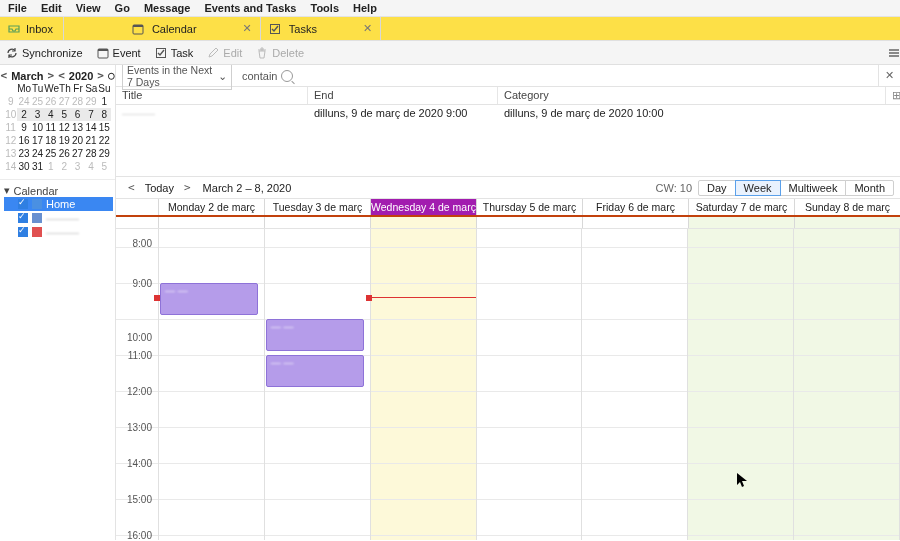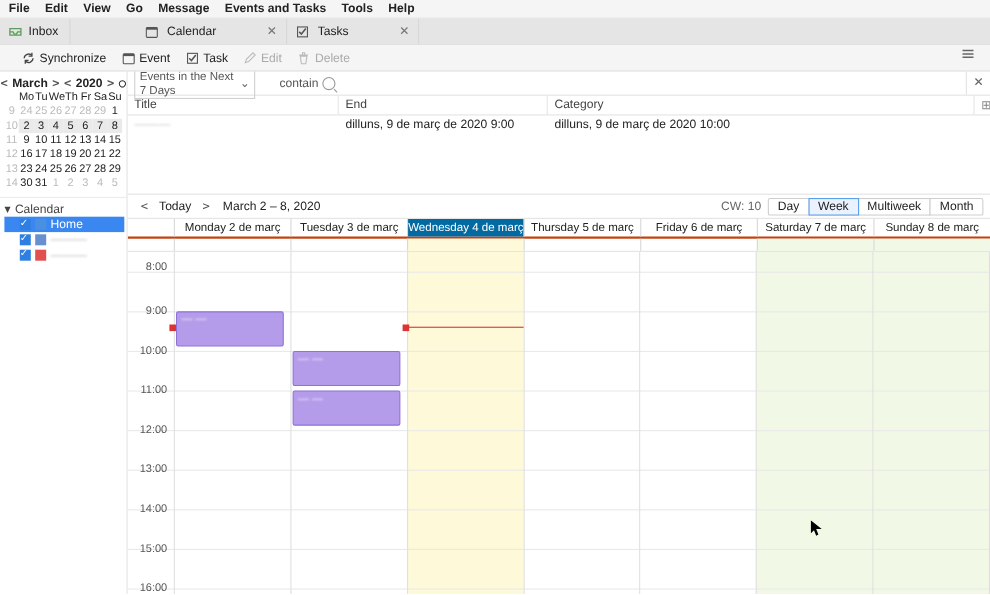--- a/index.html
+++ b/index.html
@@ -1,34 +1,34 @@
 <!DOCTYPE html>
 <html><head>
 <meta charset="utf-8">
 <style>
   * { box-sizing: border-box; }
   body { margin: 0; font-family: "Segoe UI", Arial, sans-serif; font-size: 11px; color: #222; background: #fff; }
   .menubar { display:flex; gap:14px; padding:2px 8px; background:#f5f5f5; border-bottom:1px solid #e3e3e3; }
   .menubar span { cursor:default;font-weight:bold; }
-  .tabbar { display:flex; align-items:center; padding:0 6px; background:#e5e5e5; border-bottom:1px solid #e0e0e0; height:24px; }
+  .tabbar { display:flex; align-items:center; padding:0 6px; background:#fde047; border-bottom:1px solid #e0e0e0; height:24px; }
   .inbox { display:flex; align-items:center; gap:6px; padding:0 10px 0 2px; border-right:1px solid #d8d8d8; height:100%; }
   .tab { display:flex; align-items:center; gap:8px; padding:0 8px; height:100%; border-right:1px solid #d8d8d8; font-size:11px; }
   .tab .close { color:#777; }
   .icon { display:inline-block; width:12px; height:12px; }
-  .toolbar { display:flex; gap:2px; padding:2px 14px; background:#f5f5f5; border-bottom:1px solid #e0e0e0; height:24px; }
+  .toolbar { display:flex; align-items:center; gap:2px; padding:2px 0; background:#f5f5f5; border-bottom:1px solid #e0e0e0; height:24px; }
   .tbtn { display:flex; align-items:center; gap:4px; padding:2px 6px; border-radius:2px; }
   .tbtn.disabled { color:#aaa; }
   .hamburger { margin-left:auto; }
   
   .main { display:flex; height:calc(541px - 24px - 24px - 18px); }
   .sidebar { width:116px; border-right:1px solid #e3e3e3; display:flex; flex-direction:column; }
   .right { flex:1; display:flex; flex-direction:column; overflow:hidden; }
   
   .filterrow { display:flex; align-items:center; border-bottom:1px solid #e3e3e3; height:22px; }
-  .filtersel { display:flex; align-items:center; justify-content:space-between; border:1px solid #cfcfcf; margin:2px 16px 2px 6px; padding:1px 4px; width:110px; font-size:10.5px; color:#555; }
+  .filtersel { display:flex; align-items:center; justify-content:space-between; border:1px solid #cfcfcf; margin:2px 4px 2px 6px; padding:1px 4px; width:110px; font-size:10.5px; color:#555; }
   .filtercontain { display:flex; align-items:center; gap:4px; flex:1; padding:0 6px; color:#555; font-size:11px; }
   .filtercontain .search { width:12px; height:12px; border:1.2px solid #999; border-radius:50%; position:relative; }
   .filtercontain .search::after { content:""; position:absolute; right:-3px; bottom:-3px; width:4px; height:1.2px; background:#999; transform:rotate(45deg); }
   .filterclose { width:22px; text-align:center; border-left:1px solid #e3e3e3; color:#666; height:100%; line-height:20px; }
   
   .listhdr { display:flex; border-bottom:1px solid #e3e3e3; height:18px; align-items:stretch; color:#444; }
   .listhdr > div { border-right:1px solid #e6e6e6; padding:2px 6px; font-size:11px; }
   .listhdr .col-title { width:192px; }
   .listhdr .col-start { width:190px; }
   .listhdr .col-end   { width:190px; }
@@ -68,21 +68,21 @@
   .cw { color:#666; margin-right:6px; font-size:11px; }
   .viewbtn { border:1px solid #cfcfcf; padding:1px 8px; font-size:11px; margin-left:-1px; background:#fff; }
   .viewbtn.first { border-radius:2px 0 0 2px; margin-left:0; }
   .viewbtn.last { border-radius:0 2px 2px 0; }
   .viewbtn.active { background:#e9f2fe; border-color:#5aa0ea; position:relative; z-index:1; }
   
   .weekgrid { flex:1; display:flex; flex-direction:column; overflow:hidden; }
   .dayhdr { display:flex; border-bottom:2px solid #c2410c; }
   .timecol { width:42px; }
   .daycell { flex:1; text-align:center; font-size:10.5px; padding:2px 0; border-left:1px solid #d8d8d8; }
-  .daycell.today { background:#0369a1; color:#fff; }
+  .daycell.today { background:#a21caf; color:#fff; }
   .alldayrow { display:flex; height:12px; border-bottom:1px solid #e3e3e3; }
   .alldayrow .daycell { padding:0; }
   .alldayrow .wknd { background:#f1f8e5; }
   .alldayrow .today { background:#fdf9d9; color:inherit; }
   .gridbody { position:relative; flex:1; overflow:hidden; }
   .rowline { position:absolute; left:0; right:0; border-top:1px solid #e9e9e9; }
   .hourlabel { position:absolute; width:42px; text-align:right; padding-right:6px; font-size:10px; color:#555; transform:translateY(-50%); }
   .vline { position:absolute; top:0; bottom:0; border-left:1px solid #e0e0e0; }
   .vfill { position:absolute; top:0; bottom:0; }
   .vfill.today { background:#fdf9d9; }
@@ -372,21 +372,21 @@
           <div class="vfill today" style="left: 253.714px; width: 105.857px;"></div>
           <div class="vfill" style="left: 359.571px; width: 105.857px;"></div>
           <div class="vfill" style="left: 465.429px; width: 105.857px;"></div>
           <div class="vfill wknd" style="left: 571.286px; width: 105.857px;"></div>
           <div class="vfill wknd" style="left: 677.143px; width: 105.857px;"></div>
           <div class="rowline" style="top: 18px;"></div>
           <div class="hourlabel" style="top: 14px;">8:00</div>
           <div class="rowline" style="top: 54px;"></div>
           <div class="hourlabel" style="top: 54px;">9:00</div>
           <div class="rowline" style="top: 90px;"></div>
-          <div class="hourlabel" style="top: 90px;">10:00</div>
+          <div class="hourlabel" style="top: 108px;">10:00</div>
           <div class="rowline" style="top: 126px;"></div>
           <div class="hourlabel" style="top: 126px;">11:00</div>
           <div class="rowline" style="top: 162px;"></div>
           <div class="hourlabel" style="top: 162px;">12:00</div>
           <div class="rowline" style="top: 198px;"></div>
           <div class="hourlabel" style="top: 198px;">13:00</div>
           <div class="rowline" style="top: 234px;"></div>
           <div class="hourlabel" style="top: 234px;">14:00</div>
           <div class="rowline" style="top: 270px;"></div>
           <div class="hourlabel" style="top: 270px;">15:00</div>

